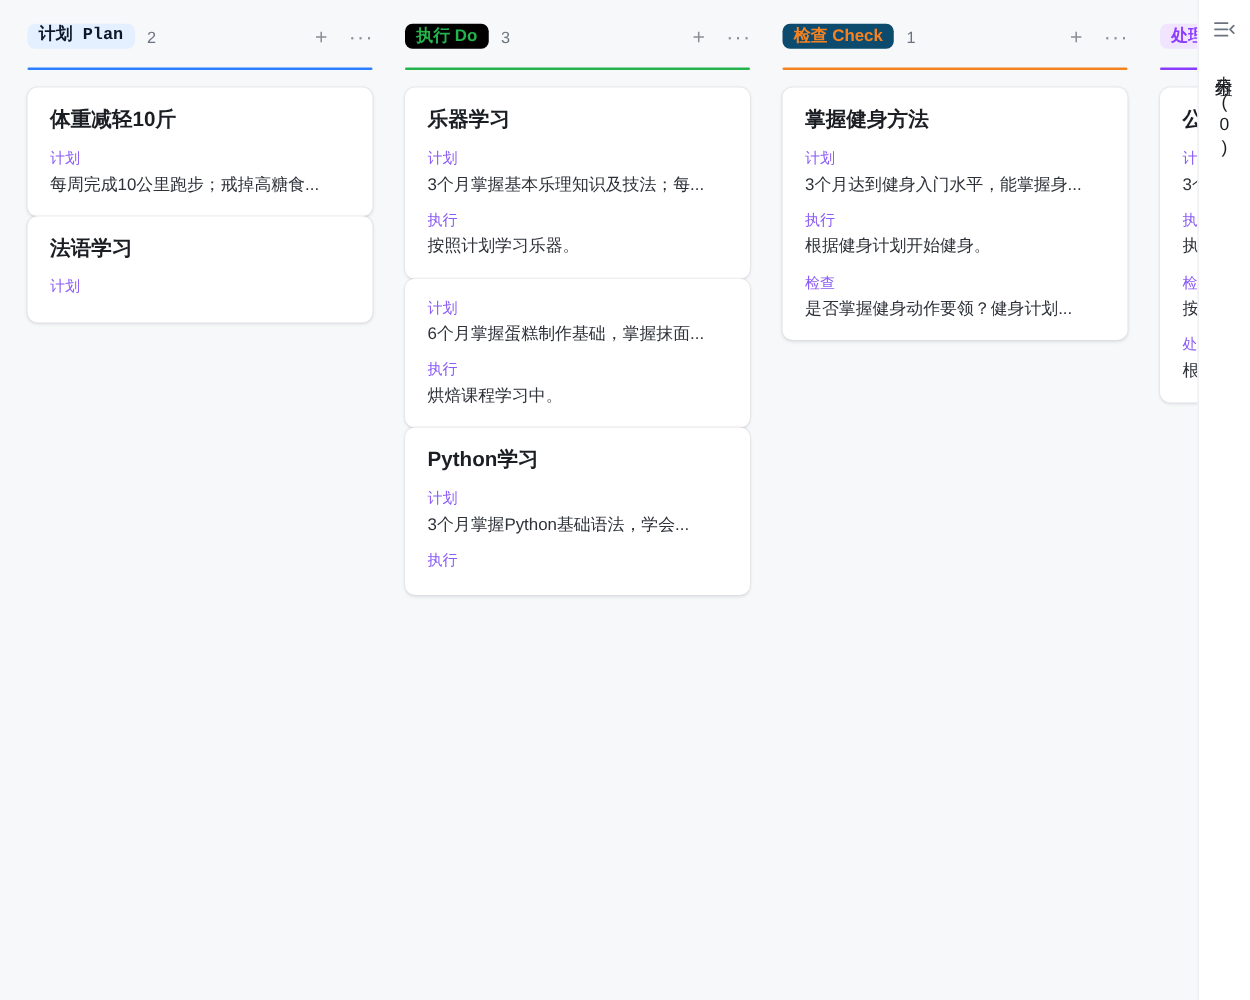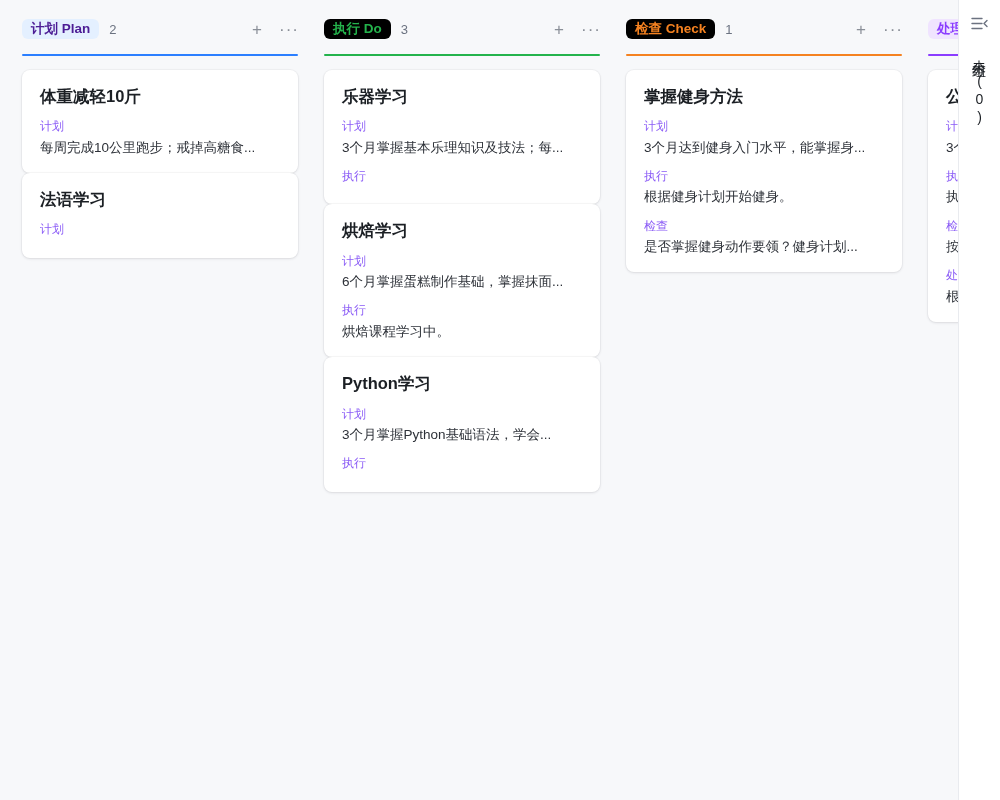--- a/index.html
+++ b/index.html
@@ -43,23 +43,23 @@
     padding-bottom: 0;
   }
   .col-pill {
     font-size: 13.5px;
     font-weight: 700;
     padding: 3px 9px 4px 9px;
     border-radius: 6px;
     line-height: 1;
     white-space: nowrap;
   }
-  .pill-plan   { background: #e4f0ff; color: #4c1d95; }
+  .pill-plan   { background: #e4f0ff; color: #0f172a; font-family: Liberation Mono, monospace; }
   .pill-do     { background: #000000; color: #24b34c; }
-  .pill-check  { background: #000000; color: #f58220; }
+  .pill-check  { background: #0c4a6e; color: #f58220; }
   .pill-act    { background: #f0e4ff; color: #8b3dff; }
   .col-count {
     font-size: 13px;
     color: #6b7280;
     margin-left: 10px;
     font-weight: 400;
   }
   .col-actions {
     margin-left: auto;
     display: flex;
@@ -196,25 +196,25 @@
       <div class="col-rule rule-do"></div>
 
       <div class="card">
         <div class="card-title">乐器学习</div>
         <div class="field">
           <div class="field-label">计划</div>
           <div class="field-value">3个月掌握基本乐理知识及技法；每...</div>
         </div>
         <div class="field">
           <div class="field-label">执行</div>
-        </div>
-      </div>
-
-      <div class="card">
-        <div class="card-title">烘焙学习</div>
+          <div class="field-value">按照计划学习乐器。</div>
+        </div>
+      </div>
+
+      <div class="card">
         <div class="field">
           <div class="field-label">计划</div>
           <div class="field-value">6个月掌握蛋糕制作基础，掌握抹面...</div>
         </div>
         <div class="field">
           <div class="field-label">执行</div>
           <div class="field-value">烘焙课程学习中。</div>
         </div>
       </div>
 

